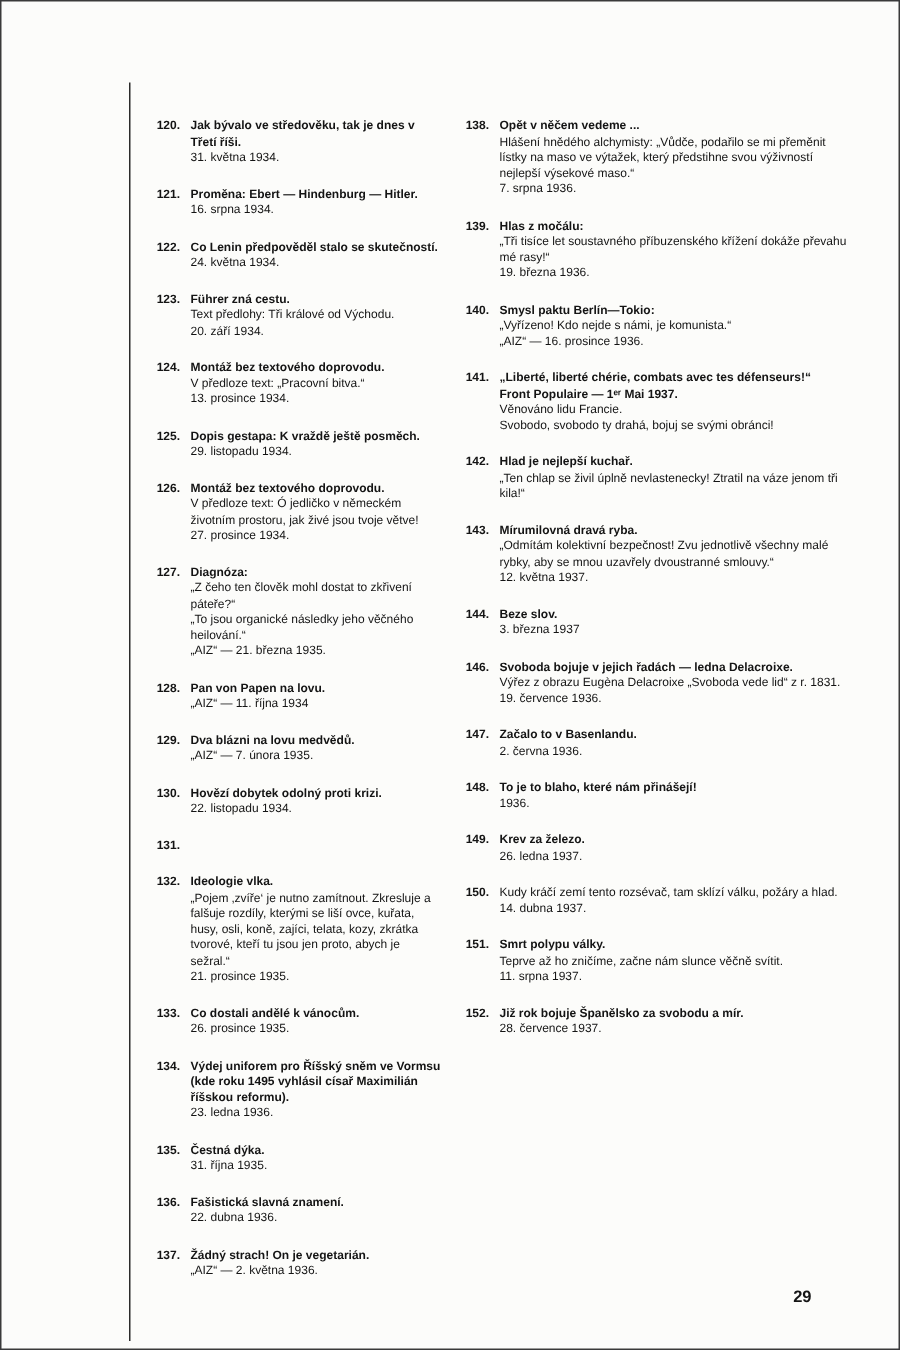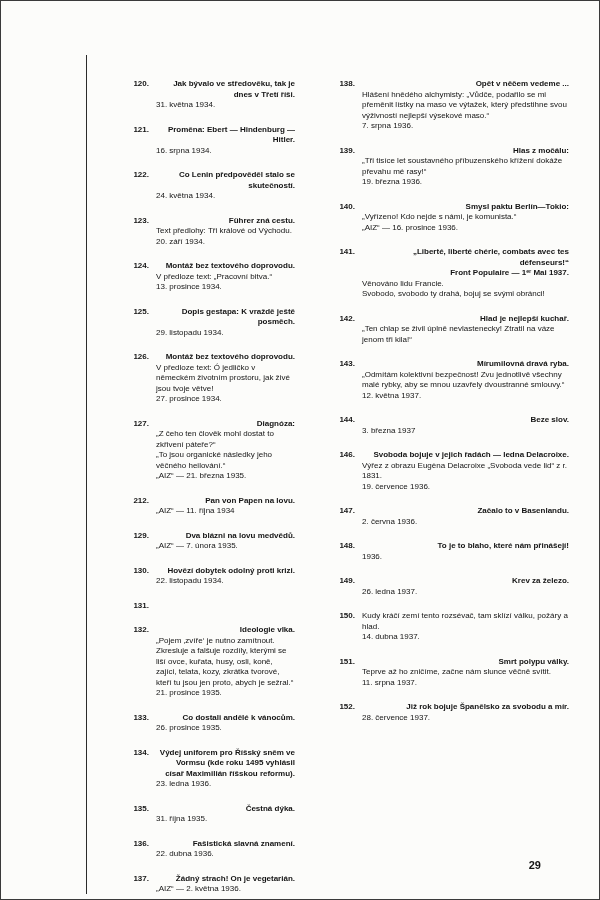--- a/index.html
+++ b/index.html
@@ -26,24 +26,24 @@
     width:472px;
     display:flex;
     gap:10px;
   }
   .col{font-size:8px;line-height:10.5px;}
   .col.left{width:196px;}
   .col.right{width:264px;}
   .item{display:flex;margin-bottom:14px;}
   .num{
     flex:none;width:21px;margin-right:7px;
-    font-weight:700;text-align:right;margin-left:29px;
+    font-weight:700;text-align:right;
   }
   .body{flex:1;min-width:0;}
-  .body .b{font-weight:700;text-align:right;}
+  .body .b{font-weight:700;}
   .pageno{
     position:absolute;
     right:58px;bottom:28px;
     font-size:11px;font-weight:700;
   }
 </style>
 </head>
 <body>
 
 <div class="page">
@@ -105,21 +105,21 @@
         <div class="item">
           <div class="num">127.</div>
           <div class="body">
             <div class="b">Diagnóza:</div>
             <div>„Z čeho ten člověk mohl dostat to zkřivení páteře?“</div>
             <div>„To jsou organické následky jeho věčného heilování.“</div>
             <div>„AIZ“ — 21. března 1935.</div>
           </div>
         </div>
         <div class="item">
-          <div class="num">212.</div>
+          <div class="num">128.</div>
           <div class="body">
             <div class="b">Pan von Papen na lovu.</div>
             <div>„AIZ“ — 11. října 1934</div>
           </div>
         </div>
         <div class="item">
           <div class="num">129.</div>
           <div class="body">
             <div class="b">Dva blázni na lovu medvědů.</div>
             <div>„AIZ“ — 7. února 1935.</div>

